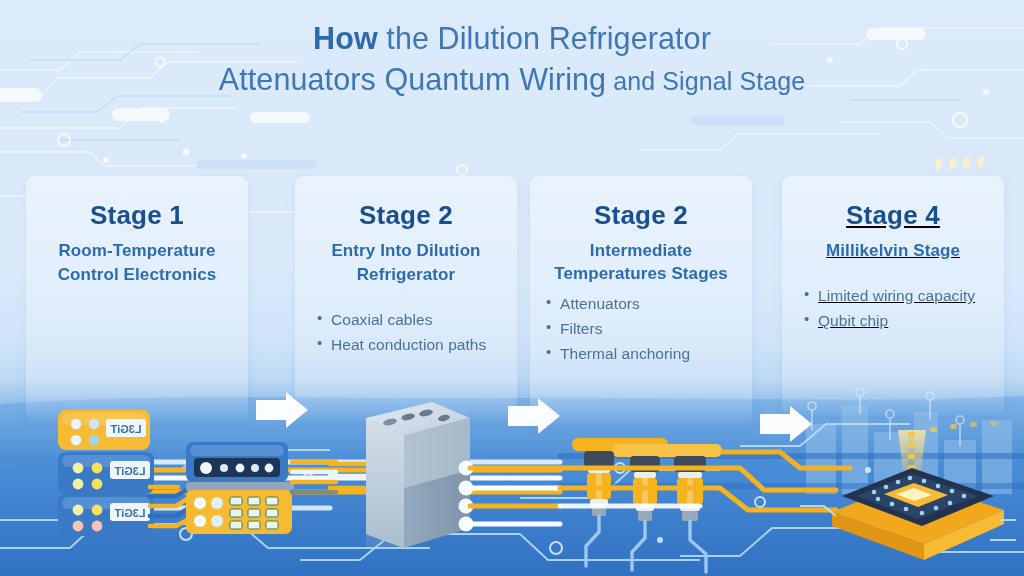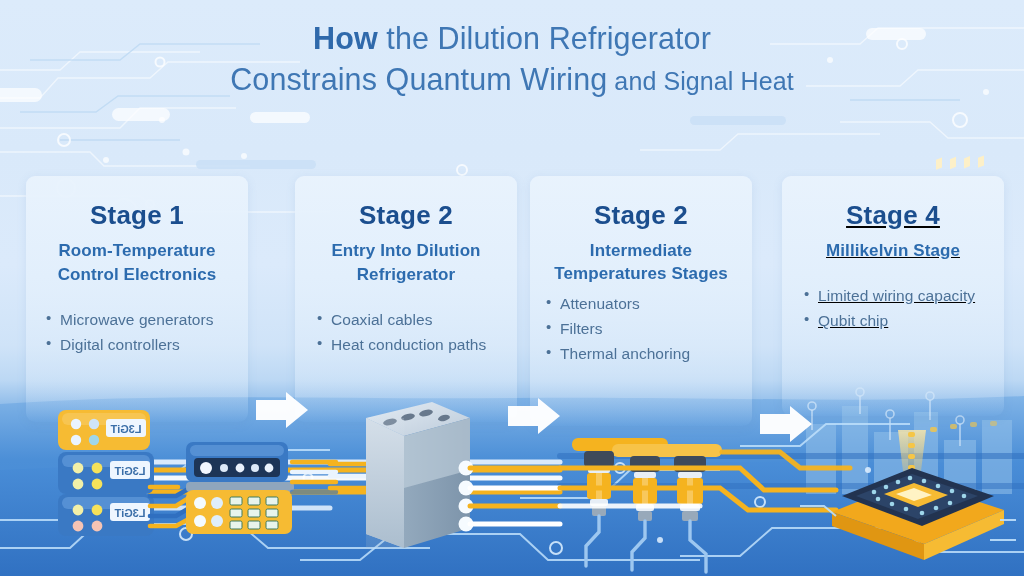--- a/index.html
+++ b/index.html
@@ -167,32 +167,28 @@
     <g fill="#e2f1ff" fill-opacity="0.85">
       <circle cx="100" cy="496" r="3"></circle>
       <circle cx="420" cy="512" r="3"></circle>
       <circle cx="868" cy="470" r="3"></circle>
       <circle cx="660" cy="540" r="3"></circle>
     </g>
   </svg>
 
   <div class="title">
     <span class="ln"><b>How</b><span> the Dilution Refrigerator</span></span>
-    <span class="ln"><span>Constrains Quantum Wiring</span><span class="sm"> and Signal Heat</span></span>
+    <span class="ln"><span>Attenuators Quantum Wiring</span><span class="sm"> and Signal Stage</span></span>
   </div>
 
   <div class="cards">
 
     <div class="card c1">
       <div class="stage-no">Stage 1</div>
       <div class="stage-name">Room-Temperature Control Electronics</div>
-      <ul class="bullets">
-        <li>Microwave generators</li>
-        <li>Digital controllers</li>
-      </ul>
     </div>
 
     <div class="card c2">
       <div class="stage-no">Stage 2</div>
       <div class="stage-name">Entry Into Dilution Refrigerator</div>
       <ul class="bullets">
         <li>Coaxial cables</li>
         <li>Heat conduction paths</li>
       </ul>
     </div>

